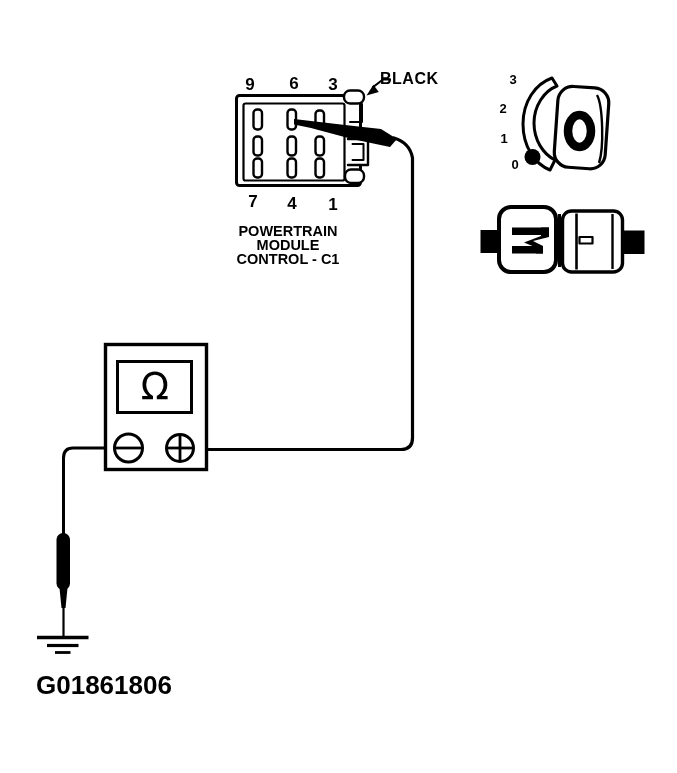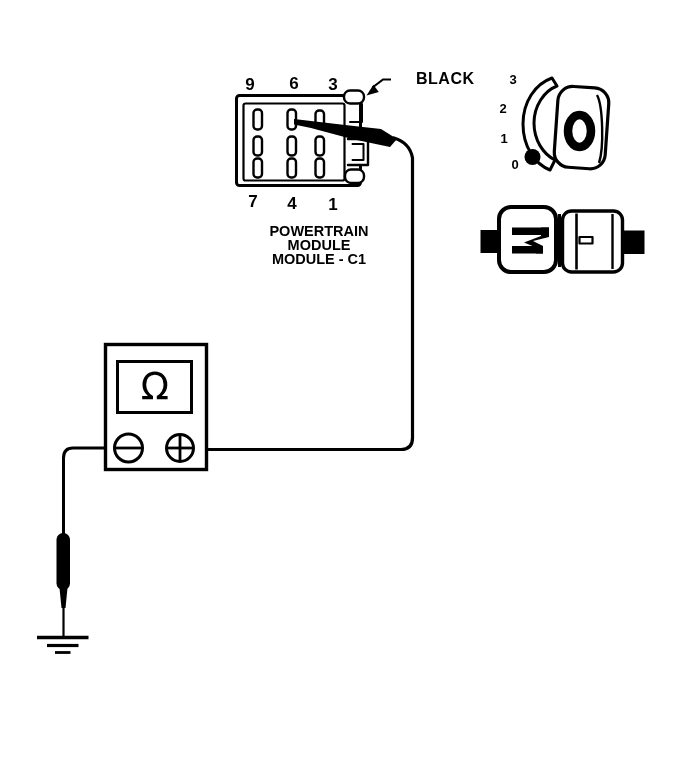--- a/index.html
+++ b/index.html
@@ -100,28 +100,29 @@
     </g>
   </svg>
 
   <div class="lbl pin ctr" style="left:250px;top:76px;">9</div>
   <div class="lbl pin ctr" style="left:294px;top:75px;">6</div>
   <div class="lbl pin ctr" style="left:333px;top:76px;">3</div>
   <div class="lbl pin ctr" style="left:253px;top:193px;">7</div>
   <div class="lbl pin ctr" style="left:292px;top:195px;">4</div>
   <div class="lbl pin ctr" style="left:333px;top:196px;">1</div>
 
-  <div class="lbl black-lbl" style="left:416px;top:71px;text-align:center;">BLACK</div>
+  <div class="lbl black-lbl" style="left:380px;top:71px;text-align:center;">BLACK</div>
 
-  <div class="lbl pcm ctr" style="left:288px;top:224px;margin-left:31px;">
+  <div class="lbl pcm ctr" style="left:288px;top:224px;">
     <div>POWERTRAIN</div>
     <div>MODULE</div>
-    <div>MODULE - C1</div>
+    <div>CONTROL - C1</div>
   </div>
 
   <div class="ohm-box">Ω</div>
 
   <div class="lbl dial ctr" style="left:513px;top:73px;">3</div>
   <div class="lbl dial ctr" style="left:503px;top:102px;">2</div>
   <div class="lbl dial ctr" style="left:504px;top:132px;">1</div>
   <div class="lbl dial ctr" style="left:515px;top:158px;">0</div>
 
+  <div class="lbl figid" style="left:36px;top:672px;">G01861806</div>
 </div>
 
 </body></html>

